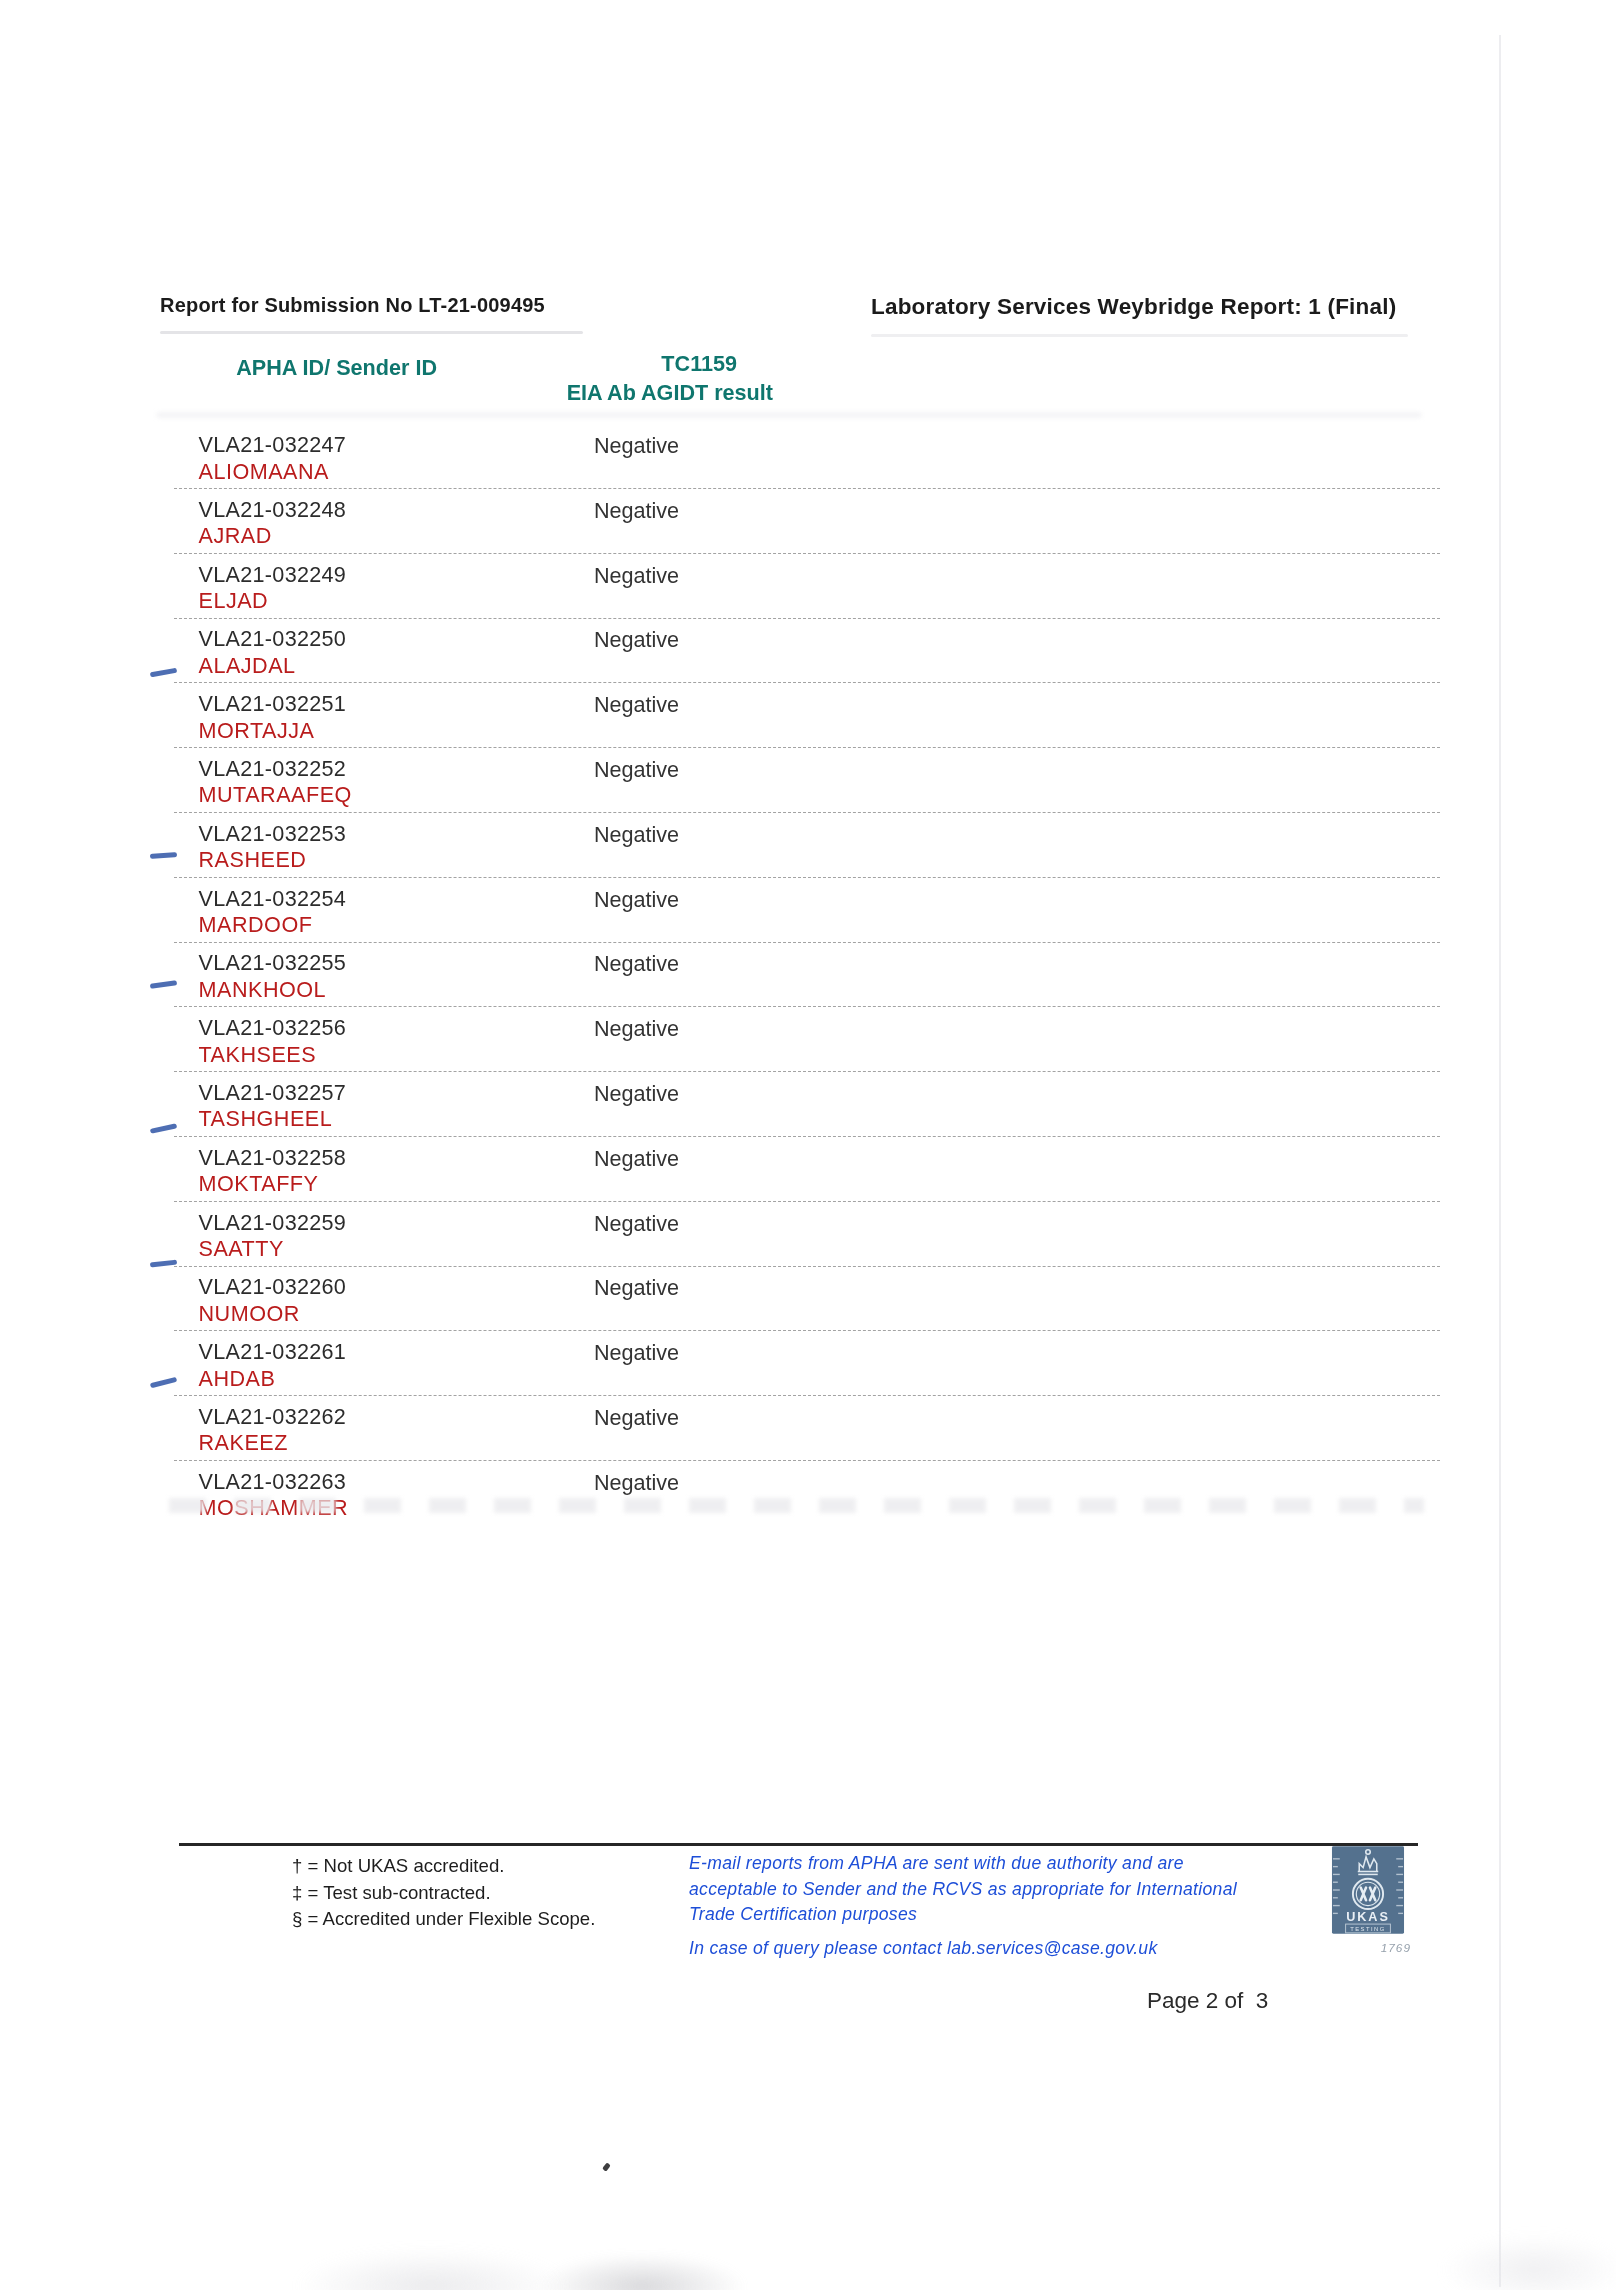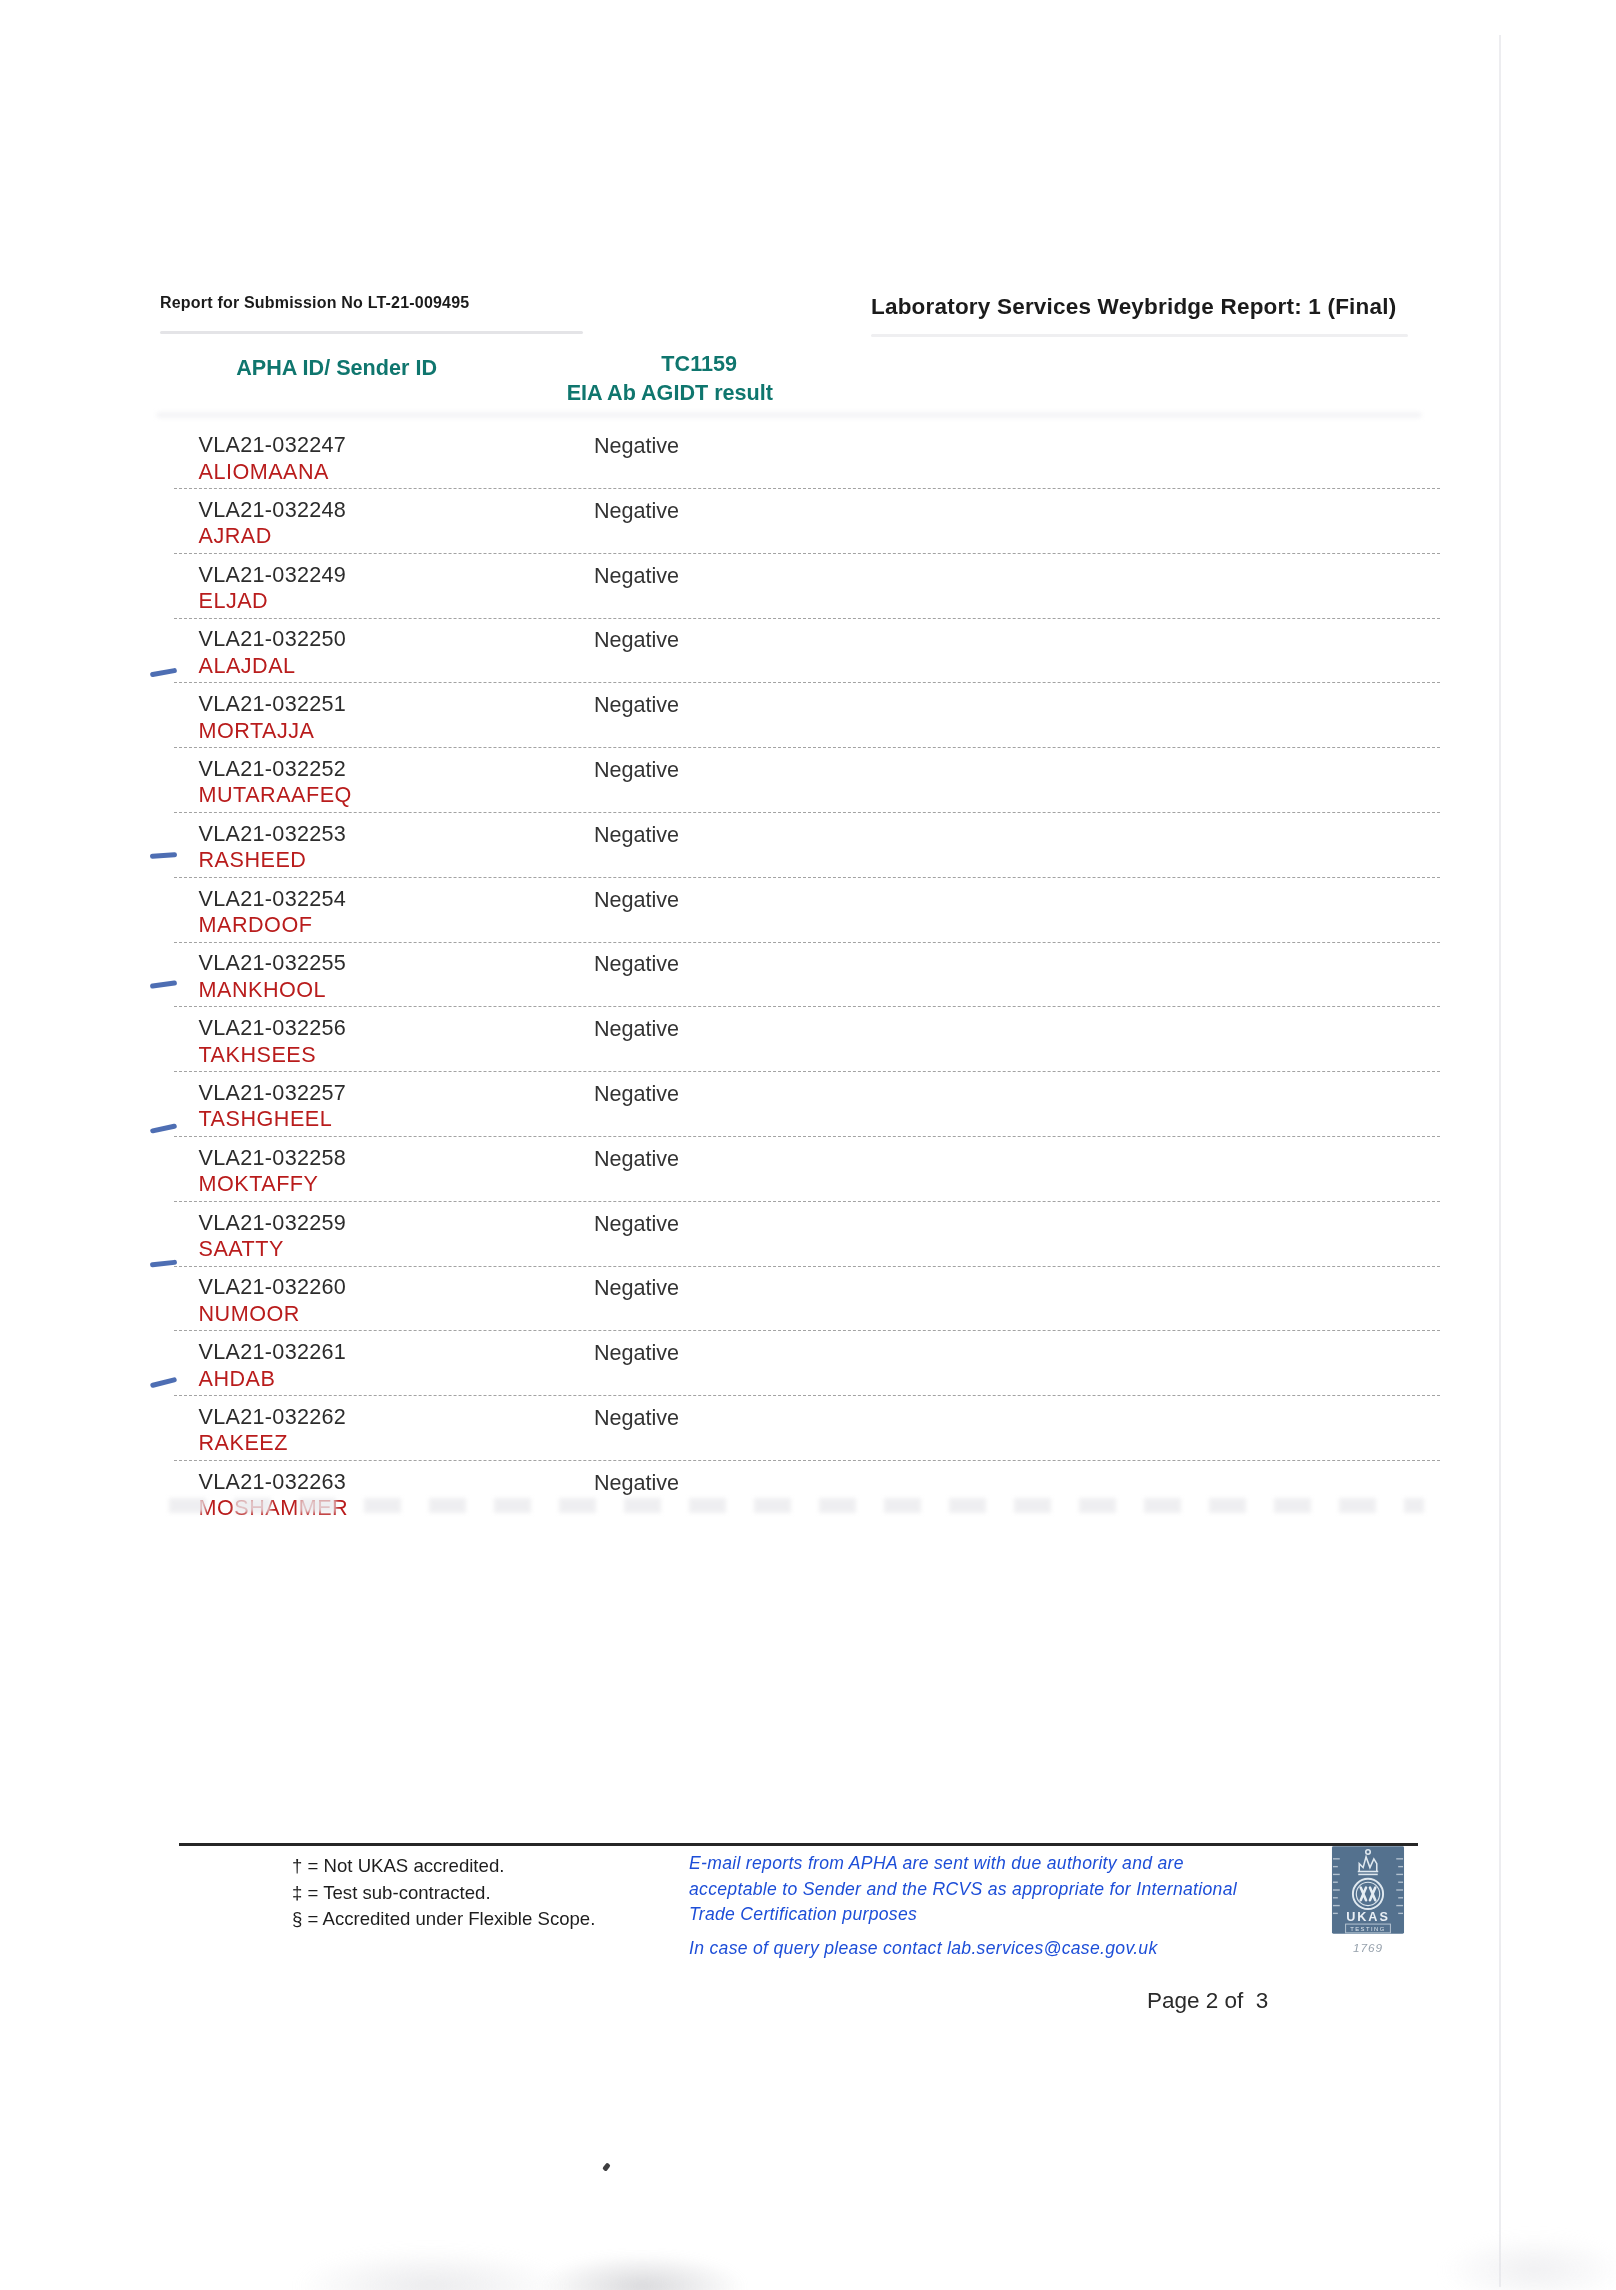--- a/index.html
+++ b/index.html
@@ -3,21 +3,21 @@
 <meta charset="utf-8">
 <style>
   html,body { margin:0; padding:0; background:#ffffff; }
   .page {
     position:relative; width:1616px; height:2291px; background:#ffffff;
     font-family:"Liberation Sans", sans-serif; color:#222; overflow:hidden;
   }
   .abs { position:absolute; }
 
   
-  .title-left  { left:160px; top:294px; font-size:16px; font-weight:bold; color:#1b1b1b; letter-spacing:0.2px; }
+  .title-left  { left:160px; top:294px; font-size:20px; font-weight:bold; color:#1b1b1b; letter-spacing:0.2px; }
   .title-right { left:871px; top:294px; font-size:22.5px; font-weight:bold; color:#1b1b1b; letter-spacing:0.2px; }
   .title-underline-left  { left:160px; top:331px; width:423px; height:2.9px; background:#e4e4e7; border-radius:2px; }
   .title-underline-right { left:871px; top:334px; width:537px; height:2.9px; background:#efeff1; border-radius:2px; }
 
   
   .colh { font-weight:bold; font-size:21.6px; color:#0f766e; text-align:right; }
   .colh-apha { left:143px; top:355px; width:294px; }
   .colh-tc   { left:502px; top:351px; width:235px; }
   .colh-eia  { left:489px; top:380px; width:284px; }
 
@@ -37,21 +37,21 @@
   .footer-rule { left:179px; top:1843px; width:1239px; height:2.9px; background:#262626; }
   .footnote { left:292px; font-size:18.6px; color:#1d1d1d; }
   .fn0 { top:1855px; } .fn1 { top:1882px; } .fn2 { top:1908px; }
   .notice-line { left:689px; width:598px; font-size:17.6px; font-style:italic; color:#1d4ed8; letter-spacing:0.3px; }
   .nl0 { top:1853px; } .nl1 { top:1879px; } .nl2 { top:1904px; } .nl-query { top:1938px; }
   .comments { left:392px; top:1966px; width:696px; text-align:center; font-size:18.6px; color:#1f1f1f; }
   .page-label { left:1147px; top:1988px; font-size:22.5px; color:#2a2a2a; white-space:pre; }
 
   
   .ukas-badge { left:1331px; top:1845px; width:74px; height:90px; }
-  .ukas-number { left:1325px; top:1941px; width:86px; text-align:center; font-size:11.8px; font-style:italic; color:#96a1ac; letter-spacing:1px; }
+  .ukas-number { left:1325px; top:1941px; width:86px; text-align:right; font-size:11.8px; font-style:italic; color:#96a1ac; letter-spacing:1px; }
 
   
   .edge-line { left:1499px; top:35px; width:2px; height:2252px; background:#ededf0; }
   .ghost-band {
     left:169px; top:1498px; width:1255px; height:14.7px; opacity:0.8;
     background:repeating-linear-gradient(90deg,#ebebee 0 37px, transparent 37px 65px);
     filter:blur(2px);
   }
   .speck { left:604px; top:2163px; width:4.9px; height:7.8px; background:#3e3e40; border-radius:2px; transform:rotate(38deg); }
   .shadow-a { left:534px; top:2252px; width:216px; height:69px; background:radial-gradient(ellipse at center,#c9c9cd 0%, transparent 68%); filter:blur(4.9px); opacity:0.7; }

